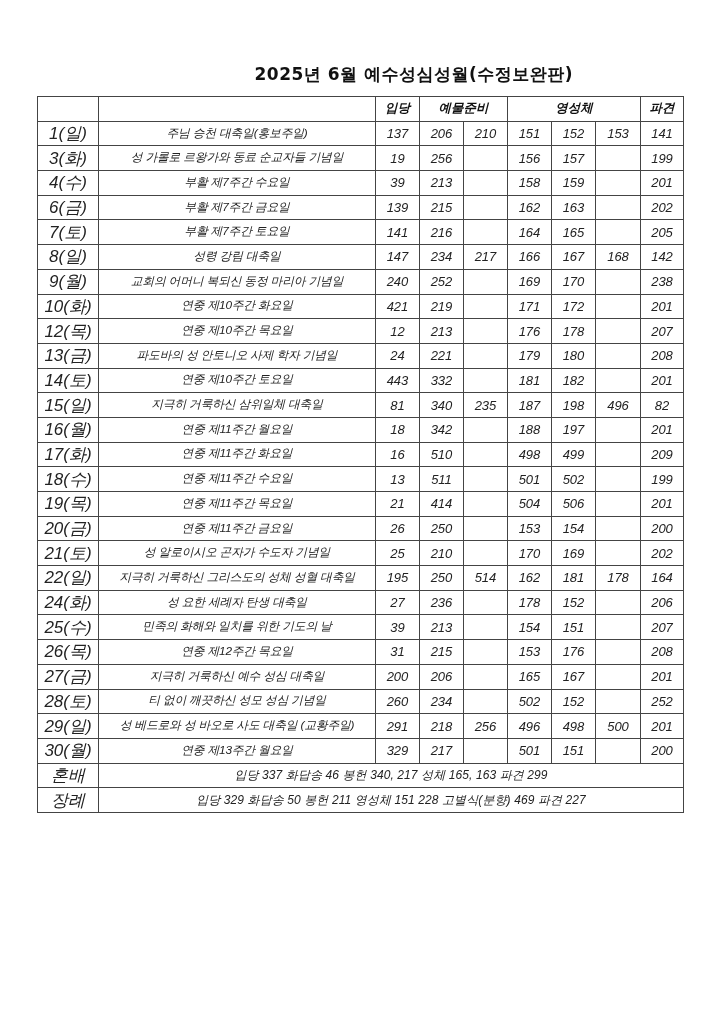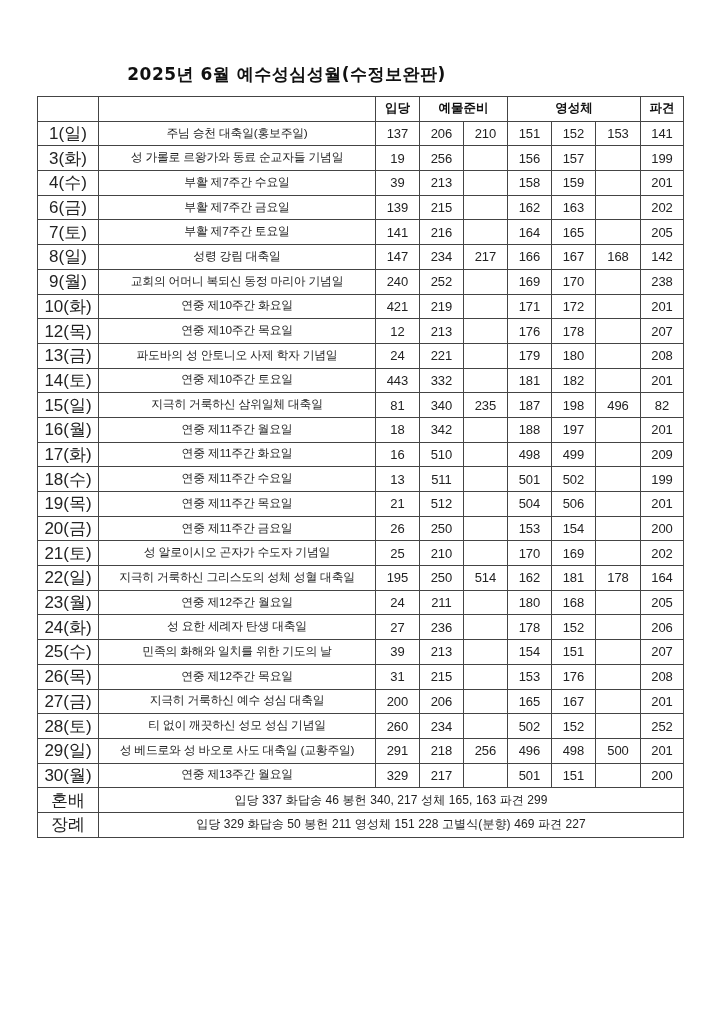--- a/index.html
+++ b/index.html
@@ -1,31 +1,31 @@
 <!DOCTYPE html>
 <html><head>
 <meta charset="utf-8">
 <style>
   html, body { margin: 0; padding: 0; background: #ffffff; }
   body { width: 724px; height: 1023px; position: relative; overflow: hidden;
          font-family: "DejaVu Sans", "Liberation Sans", sans-serif; color: #111; }
-  .title { position: absolute; left: 0; top: 63px; width: 573px; text-align: center;
+  .title { position: absolute; left: 0; top: 63px; width: 573px; text-align: right;
            font-size: 17px; font-weight: bold; letter-spacing: 0.5px; color: #111; }
   table.sched { position: absolute; left: 37px; top: 96px; border-collapse: collapse;
                 table-layout: fixed; width: 646px; }
   table.sched td, table.sched th { border: 1px solid #444; padding: 0; height: 23.7px;
                 text-align: center; vertical-align: middle; font-size: 12.5px;
                 font-family: "Liberation Sans", "DejaVu Sans", sans-serif; color: #222;
                 white-space: nowrap; overflow: hidden; }
   table.sched th { font-family: "DejaVu Sans", sans-serif; font-weight: bold; font-size: 12.5px; color: #111; }
   table.sched td.date { font-size: 17px; margin-top: 6px; }
   table.sched td.feast { font-size: 11.8px; letter-spacing: -0.2px; }
   table.sched td.num { font-size: 13px; }
   table.sched td.foot { font-size: 12px; letter-spacing: 0.1px; }
-  table.sched { border: 1.5px solid #333; }
+  table.sched { border: 1.5px solid #333; font-style: italic; }
 </style>
 </head>
 <body>
 
 <div class="title">2025년 6월 예수성심성월(수정보완판)</div>
 
 <table class="sched">
   <colgroup>
     <col style="width:61px">
       <col style="width:277px">
@@ -210,21 +210,21 @@
         <td class="num"></td>
         <td class="num">501</td>
         <td class="num">502</td>
         <td class="num"></td>
         <td class="num">199</td>
       </tr>
       <tr>
         <td class="date">19(목)</td>
         <td class="feast">연중 제11주간 목요일</td>
         <td class="num">21</td>
-        <td class="num">512</td>
+        <td class="num">414</td>
         <td class="num"></td>
         <td class="num">504</td>
         <td class="num">506</td>
         <td class="num"></td>
         <td class="num">201</td>
       </tr>
       <tr>
         <td class="date">20(금)</td>
         <td class="feast">연중 제11주간 금요일</td>
         <td class="num">26</td>
@@ -251,31 +251,20 @@
         <td class="feast">지극히 거룩하신 그리스도의 성체 성혈 대축일</td>
         <td class="num">195</td>
         <td class="num">250</td>
         <td class="num">514</td>
         <td class="num">162</td>
         <td class="num">181</td>
         <td class="num">178</td>
         <td class="num">164</td>
       </tr>
       <tr>
-        <td class="date">23(월)</td>
-        <td class="feast">연중 제12주간 월요일</td>
-        <td class="num">24</td>
-        <td class="num">211</td>
-        <td class="num"></td>
-        <td class="num">180</td>
-        <td class="num">168</td>
-        <td class="num"></td>
-        <td class="num">205</td>
-      </tr>
-      <tr>
         <td class="date">24(화)</td>
         <td class="feast">성 요한 세례자 탄생 대축일</td>
         <td class="num">27</td>
         <td class="num">236</td>
         <td class="num"></td>
         <td class="num">178</td>
         <td class="num">152</td>
         <td class="num"></td>
         <td class="num">206</td>
       </tr>

